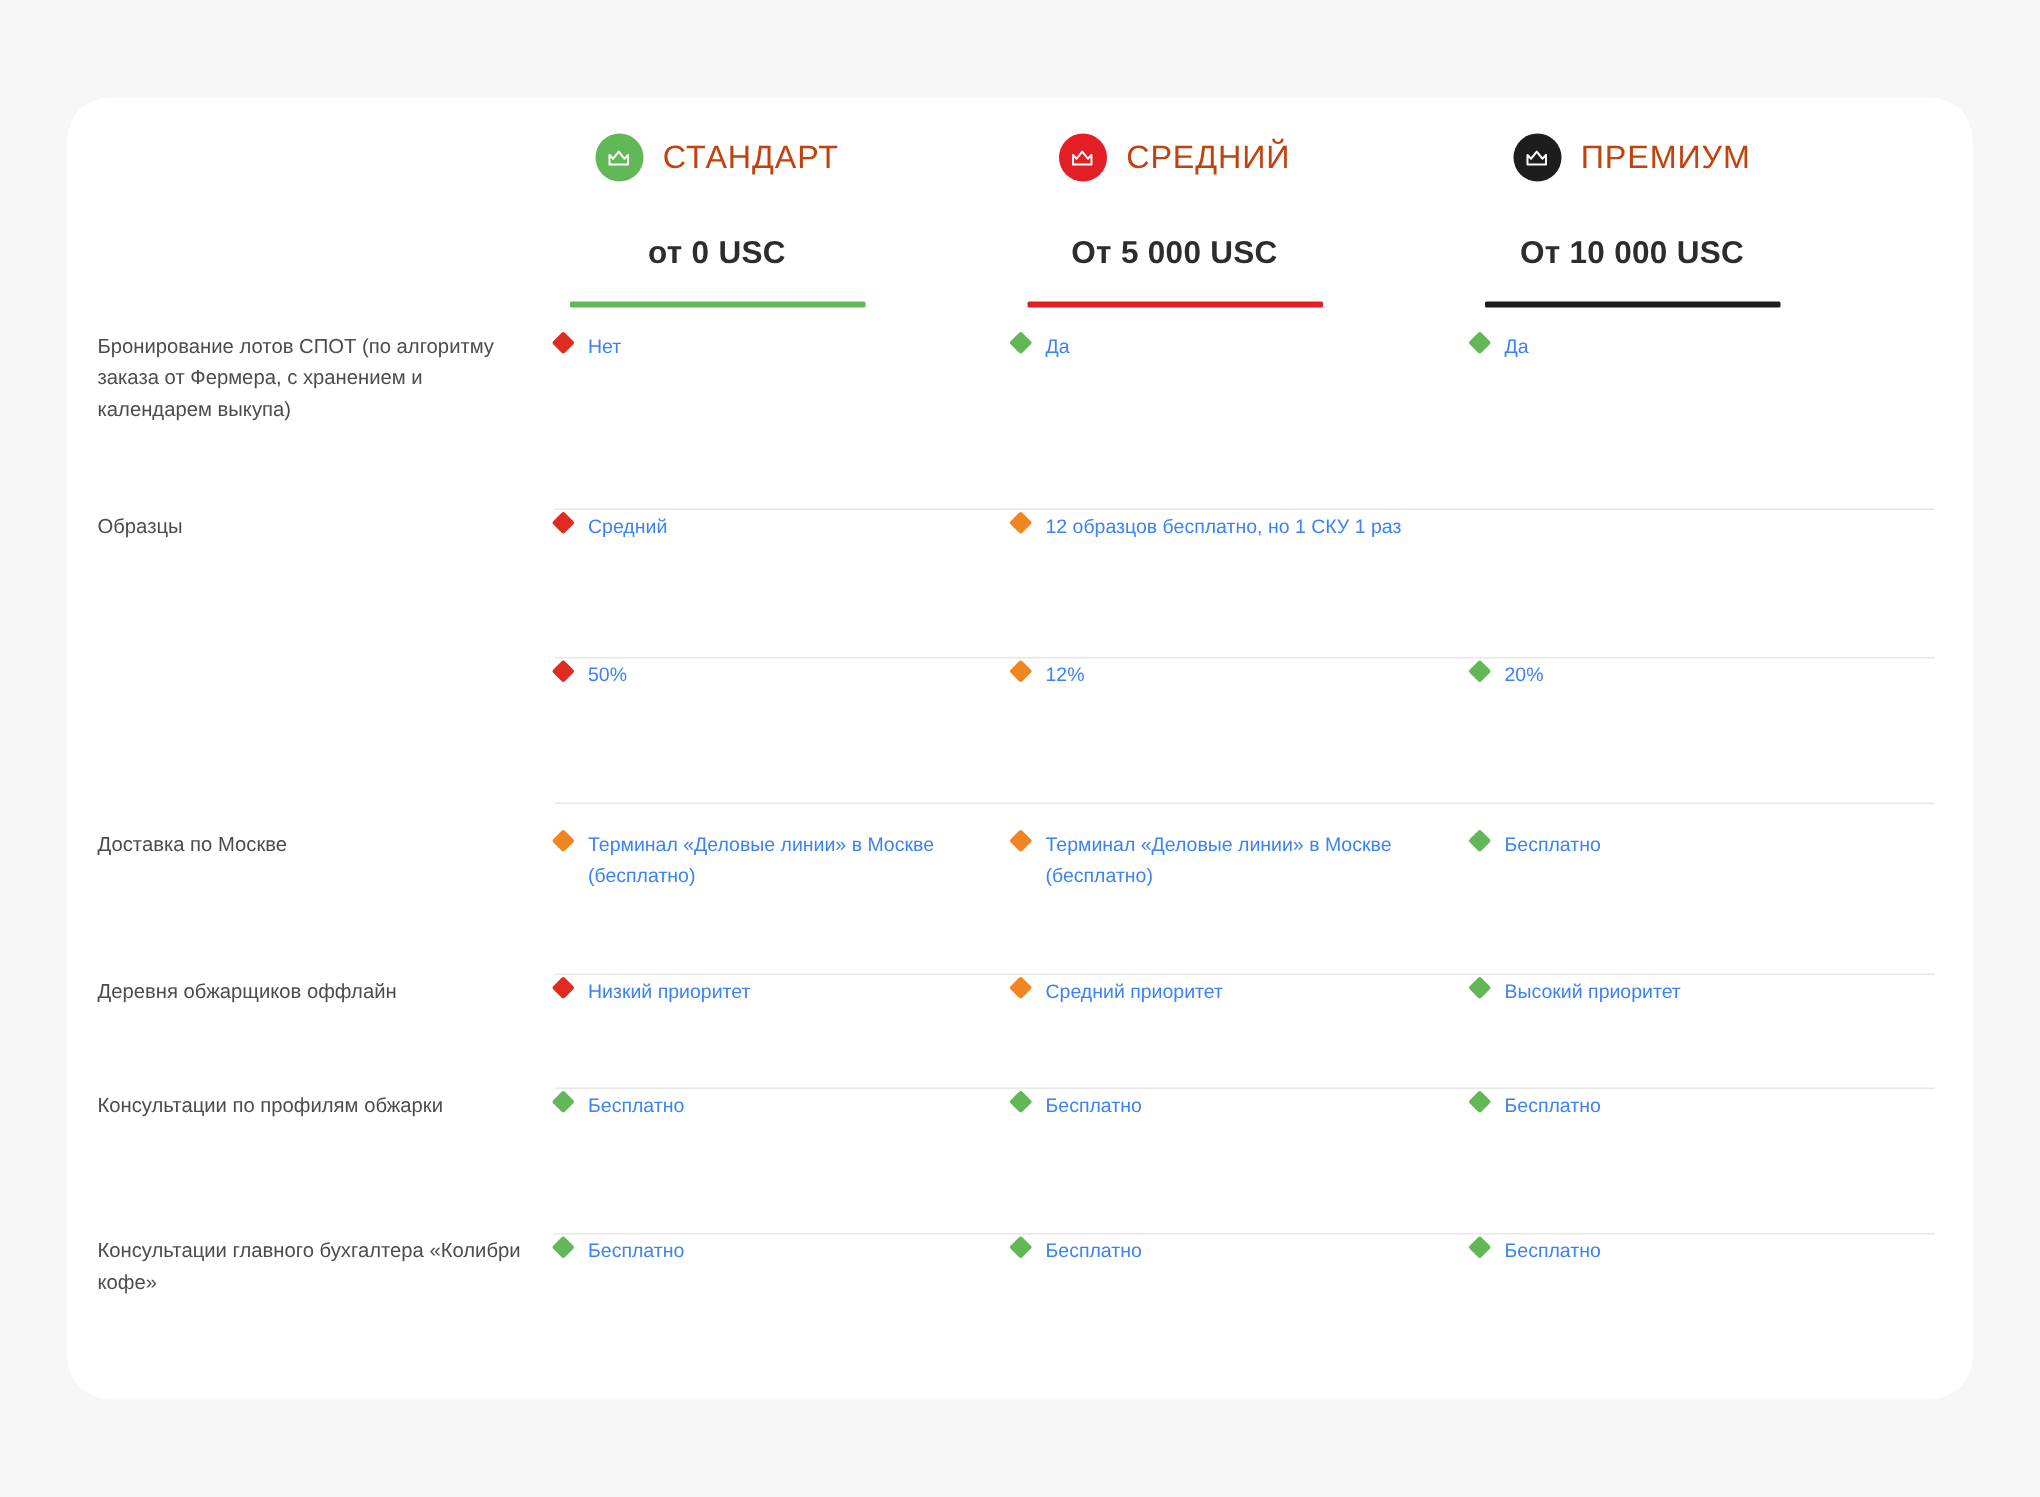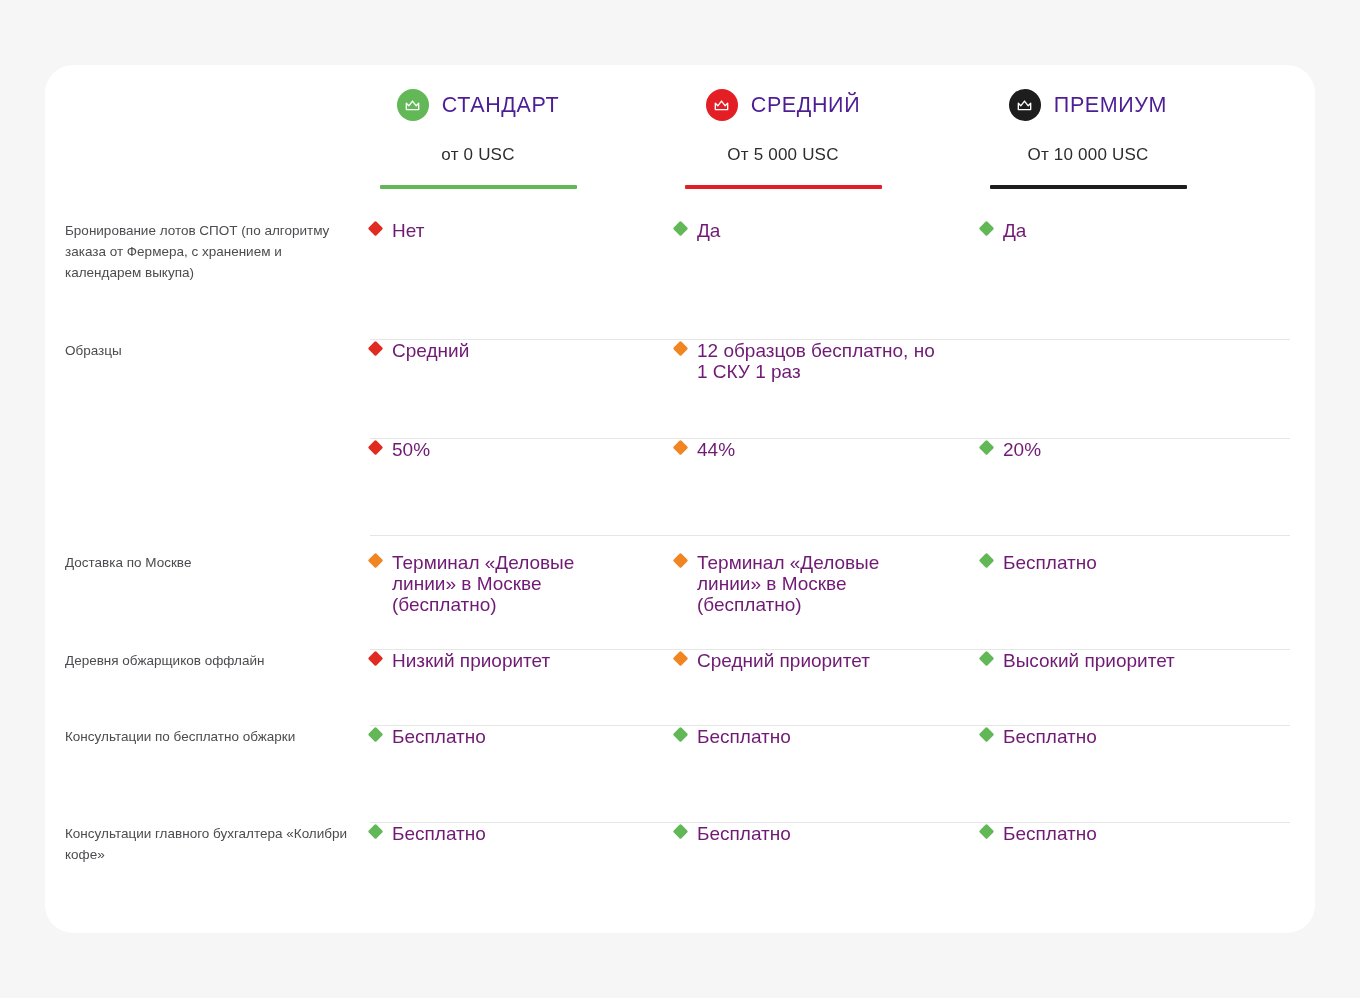--- a/index.html
+++ b/index.html
@@ -56,29 +56,29 @@
     display: flex;
     align-items: center;
     justify-content: center;
     flex: 0 0 auto;
   }
   .crown-badge svg { display: block; }
 
   .plan-name {
     font-size: 21.5px;
     letter-spacing: 0.6px;
-    color: #4c1d95;
+    color: #c2410c;
     font-weight: 400;
     white-space: nowrap;
   }
 
   .plan-price {
-    margin-top: 22px;
-    font-size: 17px;
-    font-weight: normal;
+    margin-top: 34px;
+    font-size: 21px;
+    font-weight: bold;
     color: #2d2d30;
     letter-spacing: 0.2px;
     white-space: nowrap;
   }
 
   .plan-underline {
     margin: 20px auto 0;
     width: 197px;
     height: 4px;
     border-radius: 1px;
@@ -126,23 +126,23 @@
   .diamond {
     flex: 0 0 auto;
     width: 11px;
     height: 11px;
     margin-top: 3px;
     transform: rotate(45deg);
     border-radius: 1.5px;
   }
 
   .cell-text {
-    font-size: 19px;
+    font-size: 13px;
     line-height: 21px;
-    color: #701a75;
+    color: #3b82f6;
   }
 </style>
 </head>
 <body>
 
 <div id="card">
 
   <div id="header-row">
       <div class="plan-col c0">
     <div class="plan-title-line">
@@ -211,21 +211,21 @@
       </div>
         <div class="sep"></div>
       </div>
       <div class="trow" style="height: 97px;">
         <div class="cell c0">
         <span class="diamond" style="background:#e02b20"></span>
         <span class="cell-text">50%</span>
       </div>
         <div class="cell c1">
         <span class="diamond" style="background:#f08522"></span>
-        <span class="cell-text">44%</span>
+        <span class="cell-text">12%</span>
       </div>
         <div class="cell c2">
         <span class="diamond" style="background:#62b757"></span>
         <span class="cell-text">20%</span>
       </div>
         <div class="sep"></div>
       </div>
       <div class="trow" style="height: 98px; margin-top: 16px;">
         <div class="row-label">Доставка по Москве</div>
         <div class="cell c0">
@@ -252,21 +252,21 @@
         <span class="diamond" style="background:#e02b20"></span>
         <span class="cell-text">Низкий приоритет</span>
       </div>
         <div class="cell c2">
         <span class="diamond" style="background:#62b757"></span>
         <span class="cell-text">Высокий приоритет</span>
       </div>
         <div class="sep"></div>
       </div>
       <div class="trow" style="height: 97px;">
-        <div class="row-label">Консультации по бесплатно обжарки</div>
+        <div class="row-label">Консультации по профилям обжарки</div>
         <div class="cell c0">
         <span class="diamond" style="background:#62b757"></span>
         <span class="cell-text">Бесплатно</span>
       </div>
         <div class="cell c1">
         <span class="diamond" style="background:#62b757"></span>
         <span class="cell-text">Бесплатно</span>
       </div>
         <div class="cell c2">
         <span class="diamond" style="background:#62b757"></span>

